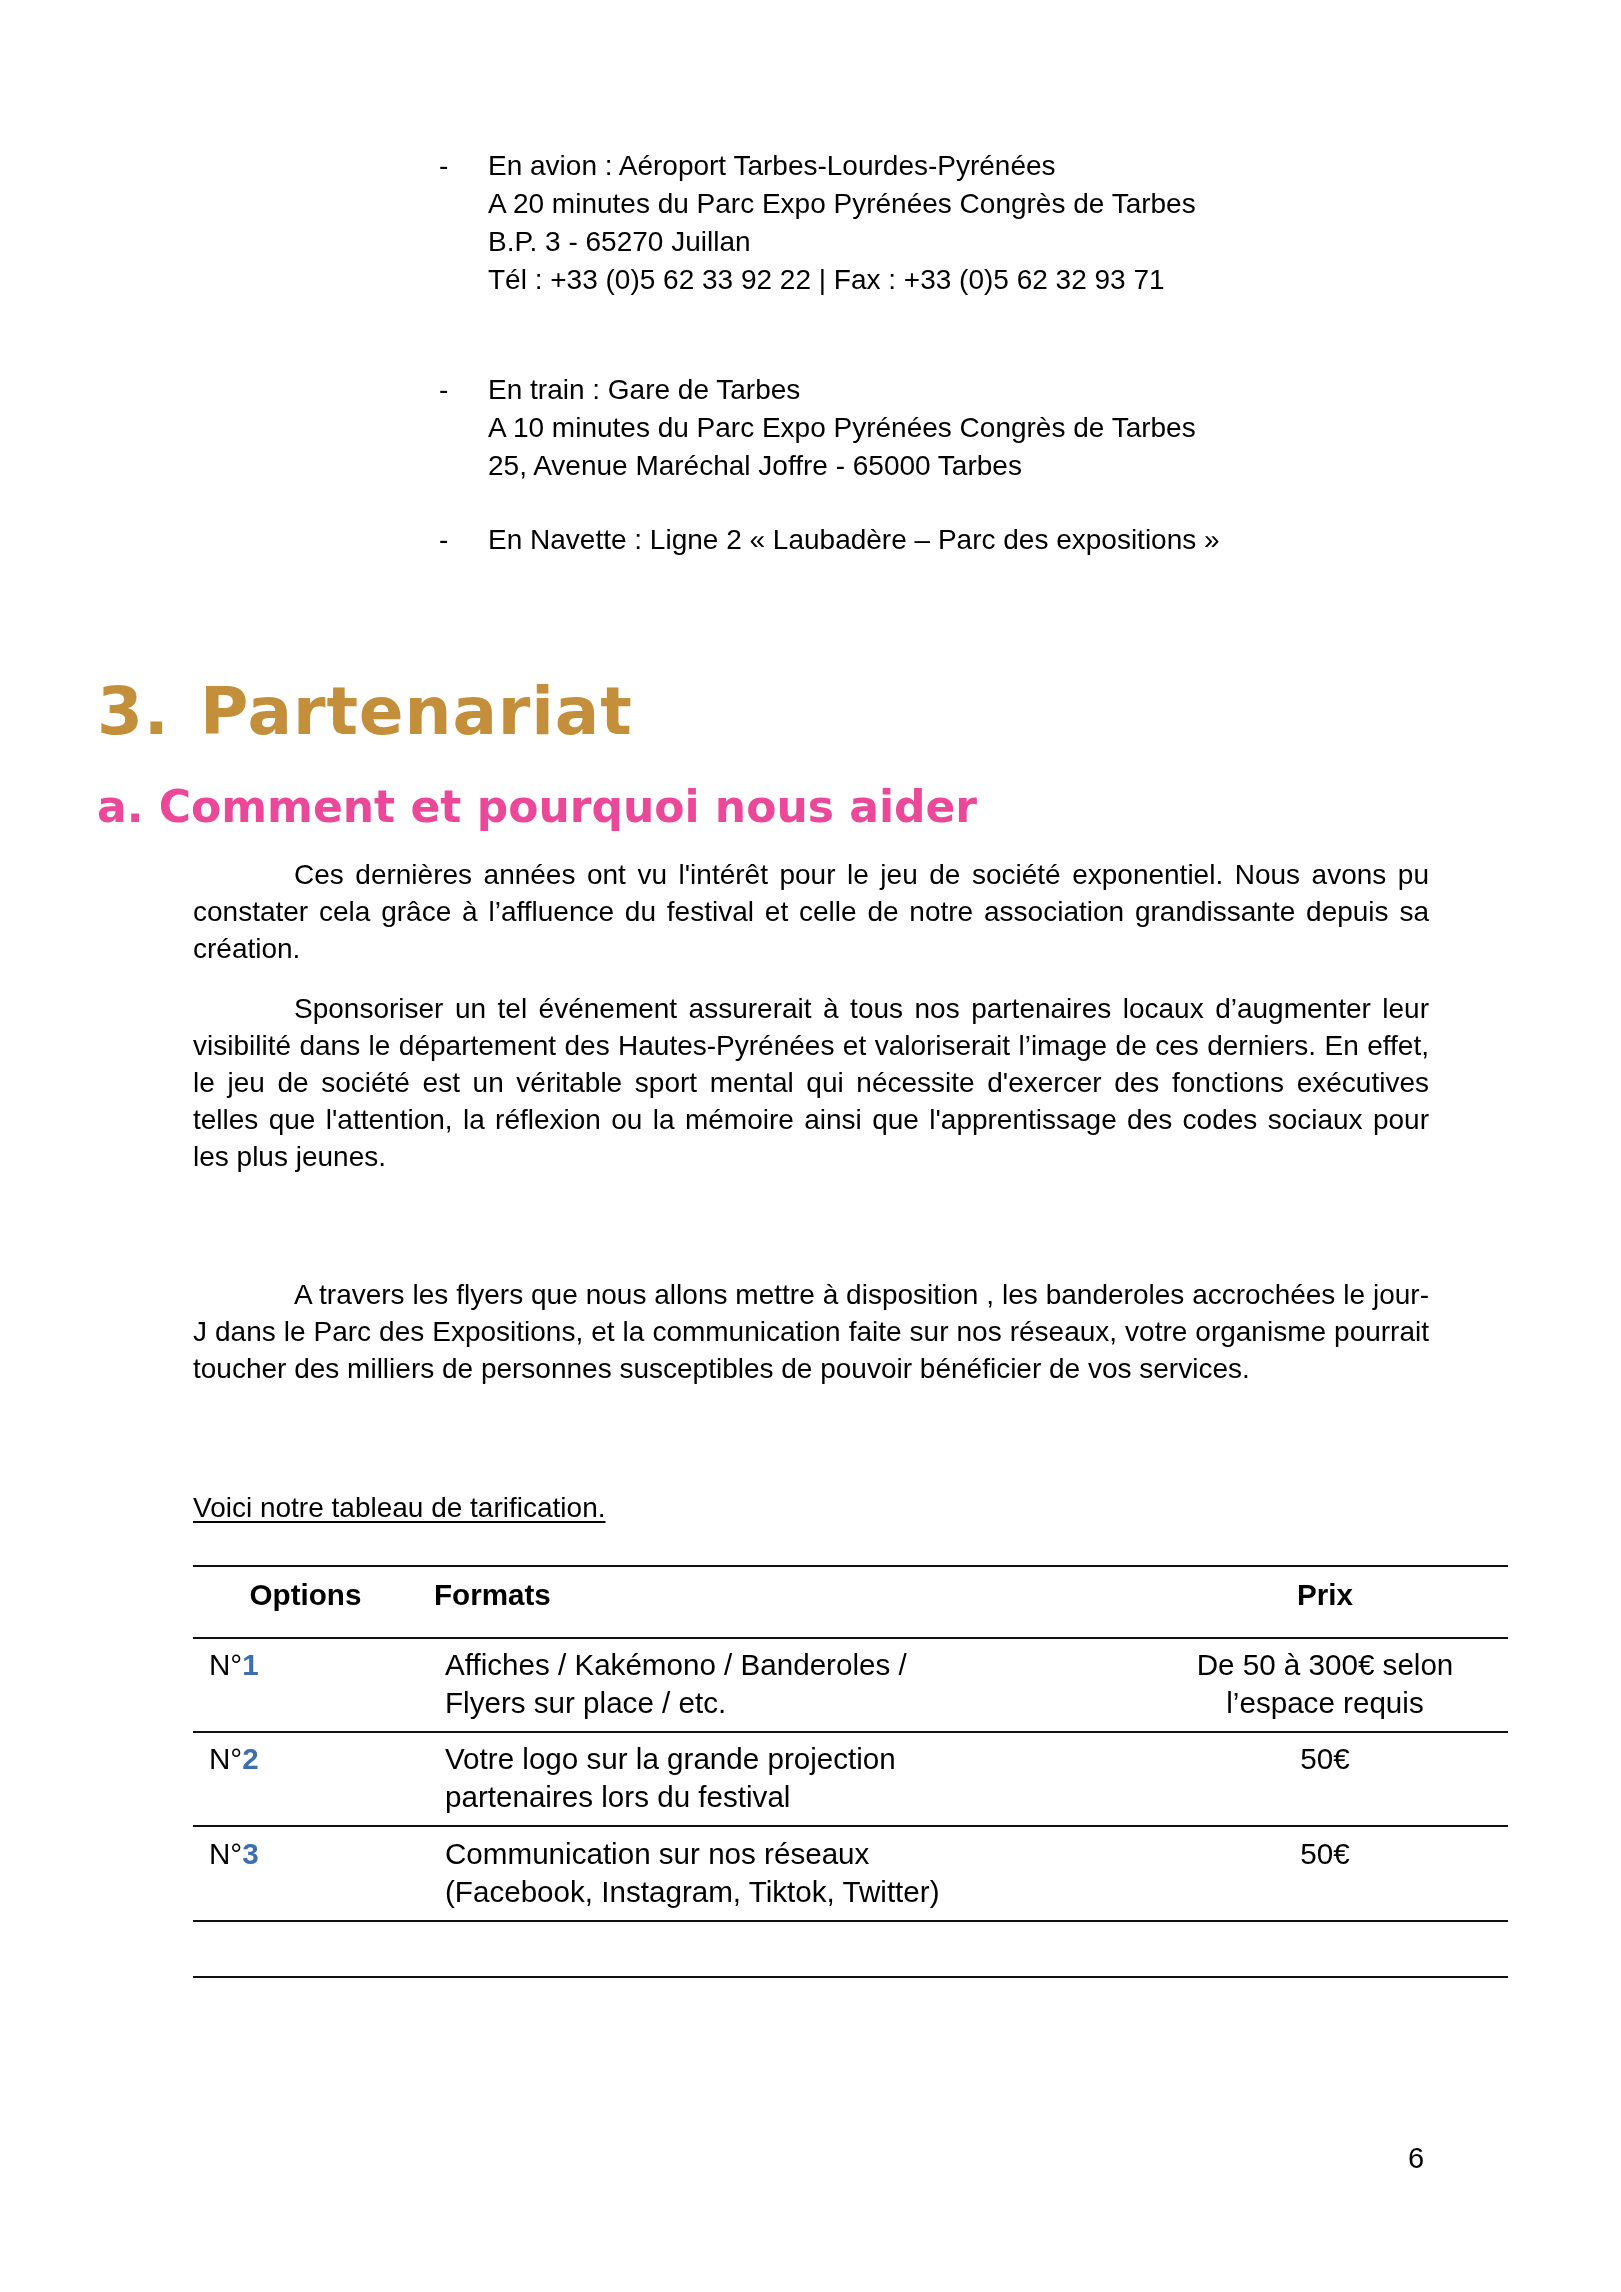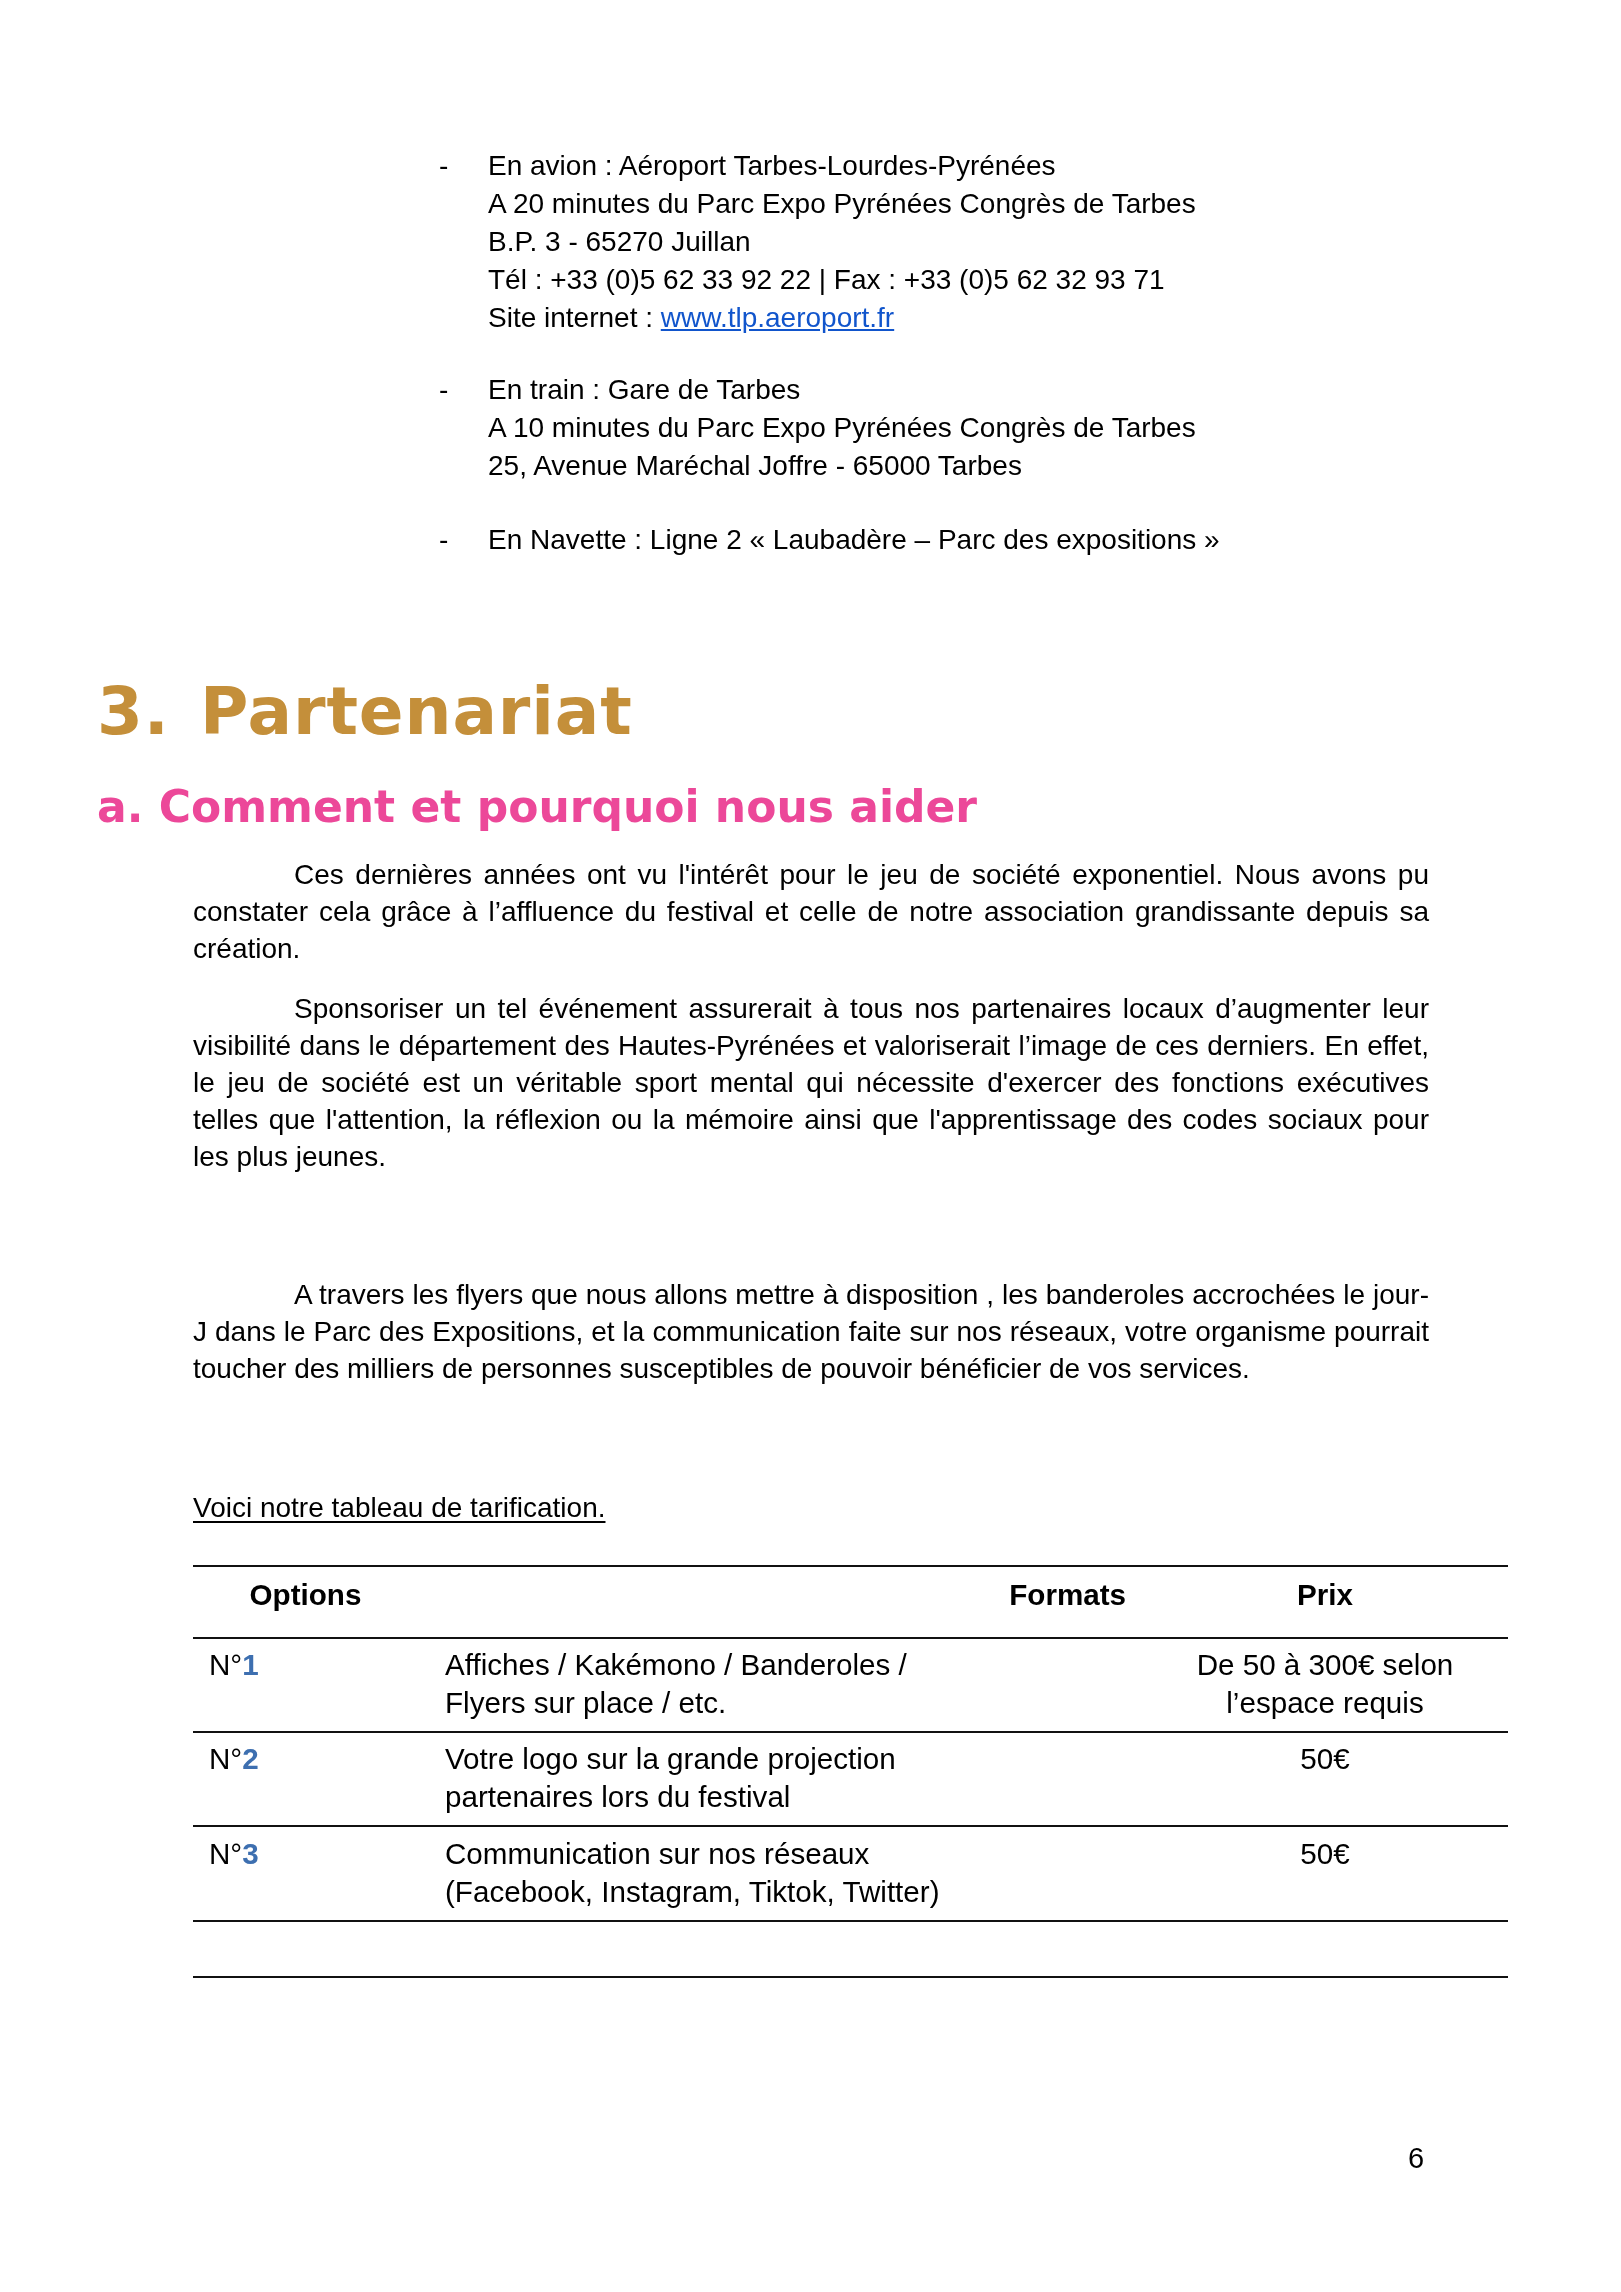--- a/index.html
+++ b/index.html
@@ -37,36 +37,35 @@
     border-collapse: collapse; font-size: 29.6px; line-height: 38px;
   }
   table.tarif th, table.tarif td {
     border-top: 2.7px solid #111; border-bottom: 2.7px solid #111;
     padding: 7.2px 16px 9px 16px; vertical-align: top; font-weight: normal;
   }
   table.tarif th { font-weight: bold; padding: 9px 16px 23px 16px; }
   .col-opt { width: 193px; text-align: left; }
   .col-fmt { width: 681px; text-align: left; padding-left: 27px !important; }
   .col-prix { text-align: center; }
-  th.col-fmt { text-align: right; padding-left: 16px !important; }
+  th.col-fmt { text-align: left; padding-left: 16px !important; }
   .optnum { color: #3d6fb0; font-weight: bold; }
   tr.empty td { height: 38px; }
   .page-number { position: absolute; left: 1408px; top: 2142px; font-size: 29px; }
 </style>
 </head>
 <body>
 
 <div class="bullet-block" style="top:147px;">
   <span class="dash">-</span>
   <span class="lines">
     <span class="line">En avion : Aéroport Tarbes-Lourdes-Pyrénées</span>
     <span class="line">A 20 minutes du Parc Expo Pyrénées Congrès de Tarbes</span>
     <span class="line">B.P. 3 - 65270 Juillan</span>
     <span class="line">Tél : +33 (0)5 62 33 92 22 | Fax : +33 (0)5 62 32 93 71</span>
-    <span class="line"><span>Site internet : </span><a class="link">www.tlp.aeroport.fr</a></span>
   </span>
 </div>
 
 <div class="bullet-block" style="top:371px;">
   <span class="dash">-</span>
   <span class="lines">
     <span class="line">En train : Gare de Tarbes</span>
     <span class="line">A 10 minutes du Parc Expo Pyrénées Congrès de Tarbes</span>
     <span class="line">25, Avenue Maréchal Joffre - 65000 Tarbes</span>
   </span>

